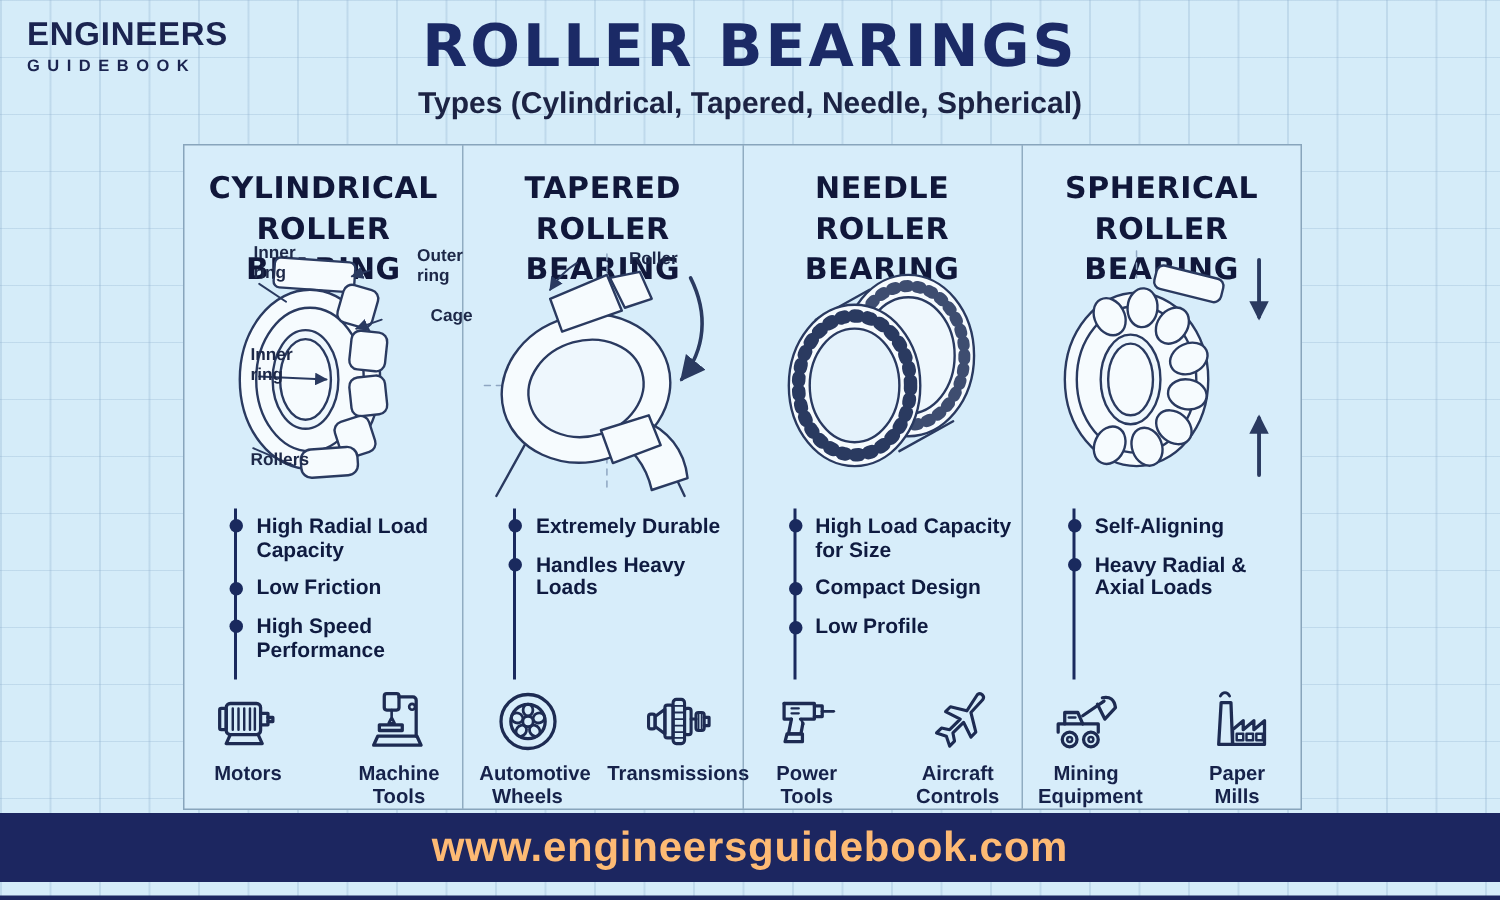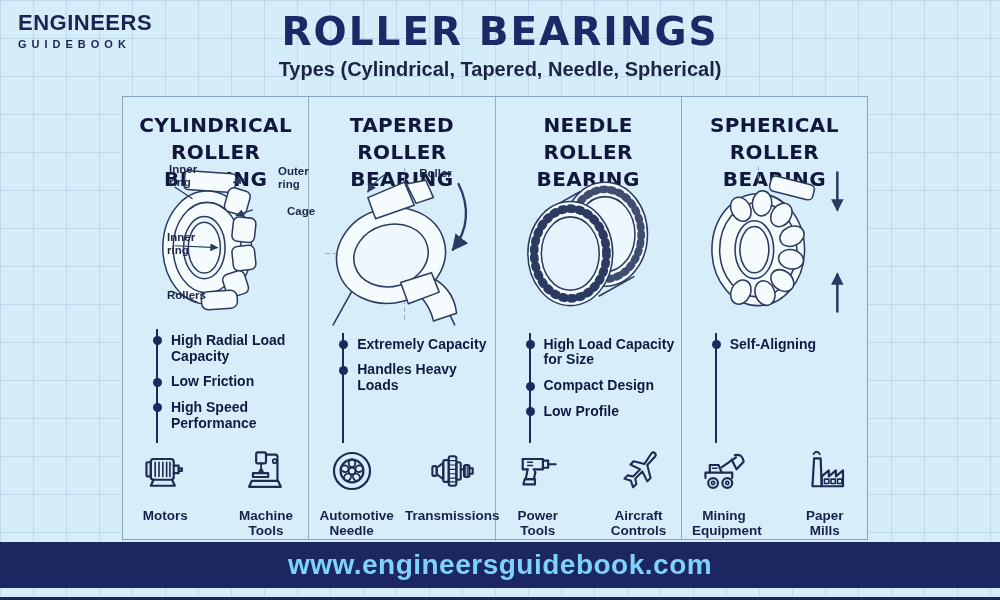--- a/index.html
+++ b/index.html
@@ -43,30 +43,30 @@
   ul.features li {
     position:relative; margin-bottom:10px; font-size:14px; font-weight:700;
     color:#0f1b40; line-height:1.12; max-width:144px;
   }
   ul.features li::before {
     content:''; position:absolute; left:-18px; top:3.5px; width:9px; height:9px;
     border-radius:50%; background:#1a2a5e;
   }
   
   .apps { flex:1; display:flex; justify-content:center; gap:16px; padding-top:6px; }
-  .app { width:86px; display:flex; flex-direction:column; align-items:center;gap:10px; }
+  .app { width:86px; display:flex; flex-direction:column; align-items:center; }
   .app svg { width:48px; height:48px; flex:0 0 auto; }
   .app-label { width:64px; margin-top:3px; text-align:center; font-size:13.5px; font-weight:700; color:#16224a; line-height:1.15; }
   .app-label.wide { width:104px; margin-left:-20px; margin-right:-20px; }
   
   .footer {
     position:absolute; left:0; right:0; top:542px; height:46px; background:#1c2660;
     display:flex; align-items:center; justify-content:center;
   }
-  .footer-url { font-size:28px; font-weight:800; color:#7dd3fc; letter-spacing:.5px; }
+  .footer-url { font-size:28px; font-weight:800; color:#fdba74; letter-spacing:.5px; }
   .footer-bottom-line { position:absolute; left:0; right:0; top:597px; height:3px; background:#1c2660; }
   
   .bearing, .app-icon { stroke-linejoin:round; stroke-linecap:round; }
 </style>
 </head>
 <body>
 
 <div class="canvas">
 
   <div class="logo">
@@ -110,21 +110,21 @@
               <path d="M132,54 L115,60" marker-end="url(#ar-c)"></path>
               <path d="M50,92 L95,94" marker-end="url(#ar-c)"></path>
               <path d="M46,140 L74,152"></path>
             </g>
           </g>
         </svg>
         <span class="dlabel" style="left:16px; top:4px; width:42px;">Inner ring</span>
         <span class="dlabel" style="left:125px; top:6px; width:46px;">Outer ring</span>
         <span class="dlabel" style="left:134px; top:46px;">Cage</span>
         <span class="dlabel" style="left:14px; top:72px; width:40px;">Inner ring</span>
-        <span class="dlabel" style="left:14px; top:130px;text-align:center;">Rollers</span>
+        <span class="dlabel" style="left:14px; top:142px;text-align:center;">Rollers</span>
       </div>
       <ul class="features">
         <li>High Radial Load Capacity</li>
         <li>Low Friction</li>
         <li>High Speed Performance</li>
       </ul>
       <div class="apps">
         <div class="app">
           <svg viewBox="0 0 44 44">
             <g class="app-icon" fill="none" stroke="#1d2b52" stroke-width="2">
@@ -177,38 +177,38 @@
             <polygon points="98,26 118,22 126,40 108,46" fill="#f6fbfe"></polygon>
             <path d="M118,120 C138,128 148,142 150,160 L126,168 C122,150 112,140 100,132 Z" fill="#f6fbfe"></path>
             <polygon points="92,128 124,118 132,138 100,150" fill="#f6fbfe"></polygon>
             <path d="M152,26 C164,50 162,74 146,94" stroke-width="2.4" marker-end="url(#ar-t)"></path>
             <path d="M76,16 Q66,22 58,34" stroke-width="1.3" marker-end="url(#ar-t)"></path>
           </g>
         </svg>
         <span class="dlabel" style="left:80px; top:8px;">Roller</span>
       </div>
       <ul class="features">
-        <li>Extremely Capacity</li>
+        <li>Extremely Durable</li>
         <li>Handles Heavy Loads</li>
       </ul>
       <div class="apps">
         <div class="app">
           <svg viewBox="0 0 44 44">
             <g class="app-icon" fill="none" stroke="#1d2b52" stroke-width="2">
               <circle cx="22" cy="22" r="16.5"></circle>
               <circle cx="22" cy="22" r="10.5"></circle>
               <circle cx="22" cy="22" r="3.2" stroke-width="1.8"></circle>
               <ellipse cx="22" cy="15" rx="3" ry="3.6" stroke-width="1.7" transform="rotate(0 22 22)"></ellipse>
               <ellipse cx="22" cy="15" rx="3" ry="3.6" stroke-width="1.7" transform="rotate(72 22 22)"></ellipse>
               <ellipse cx="22" cy="15" rx="3" ry="3.6" stroke-width="1.7" transform="rotate(144 22 22)"></ellipse>
               <ellipse cx="22" cy="15" rx="3" ry="3.6" stroke-width="1.7" transform="rotate(216 22 22)"></ellipse>
               <ellipse cx="22" cy="15" rx="3" ry="3.6" stroke-width="1.7" transform="rotate(288 22 22)"></ellipse>
             </g>
           </svg>
-          <div class="app-label">Automotive Needle</div>
+          <div class="app-label">Automotive Wheels</div>
         </div>
         <div class="app">
           <svg viewBox="0 0 44 44">
             <g class="app-icon" fill="none" stroke="#1d2b52" stroke-width="1.9">
               <rect x="4" y="17.5" width="4" height="9" rx="1.5"></rect>
               <path d="M8 19l6-4.5v15L8 25z"></path>
               <rect x="14" y="12" width="5" height="20" rx="1.5"></rect>
               <rect x="19" y="8.5" width="7" height="27" rx="2"></rect>
               <path d="M19 12.5h7 M19 16.5h7 M19 20.5h7 M19 24.5h7 M19 28.5h7 M19 32h7" stroke-width="1.1"></path>
               <rect x="26" y="14" width="4" height="16" rx="1.5"></rect>
@@ -301,20 +301,21 @@
             <ellipse cx="58" cy="138" rx="10" ry="13" fill="#f6fbfe" transform="rotate(-155 58 138)"></ellipse>
             <ellipse cx="72" cy="94" rx="20" ry="30" fill="#eef7fd"></ellipse>
             <ellipse cx="72" cy="94" rx="15" ry="24" fill="#f6fbfe"></ellipse>
             <path d="M158,14 L158,52" stroke-width="2.6" marker-end="url(#ar-s)"></path>
             <path d="M158,158 L158,120" stroke-width="2.6" marker-end="url(#ar-s)"></path>
           </g>
         </svg>
       </div>
       <ul class="features">
         <li>Self-Aligning</li>
+        <li>Heavy Radial &amp; Axial Loads</li>
       </ul>
       <div class="apps">
         <div class="app">
           <svg viewBox="0 0 44 44">
             <g class="app-icon" fill="none" stroke="#1d2b52" stroke-width="2">
               <circle cx="12" cy="33" r="4.5"></circle>
               <circle cx="12" cy="33" r="1.5" stroke-width="1.5"></circle>
               <circle cx="25" cy="33" r="4.5"></circle>
               <circle cx="25" cy="33" r="1.5" stroke-width="1.5"></circle>
               <path d="M5 28.5 V23.5 H29.5 V28.5"></path>

